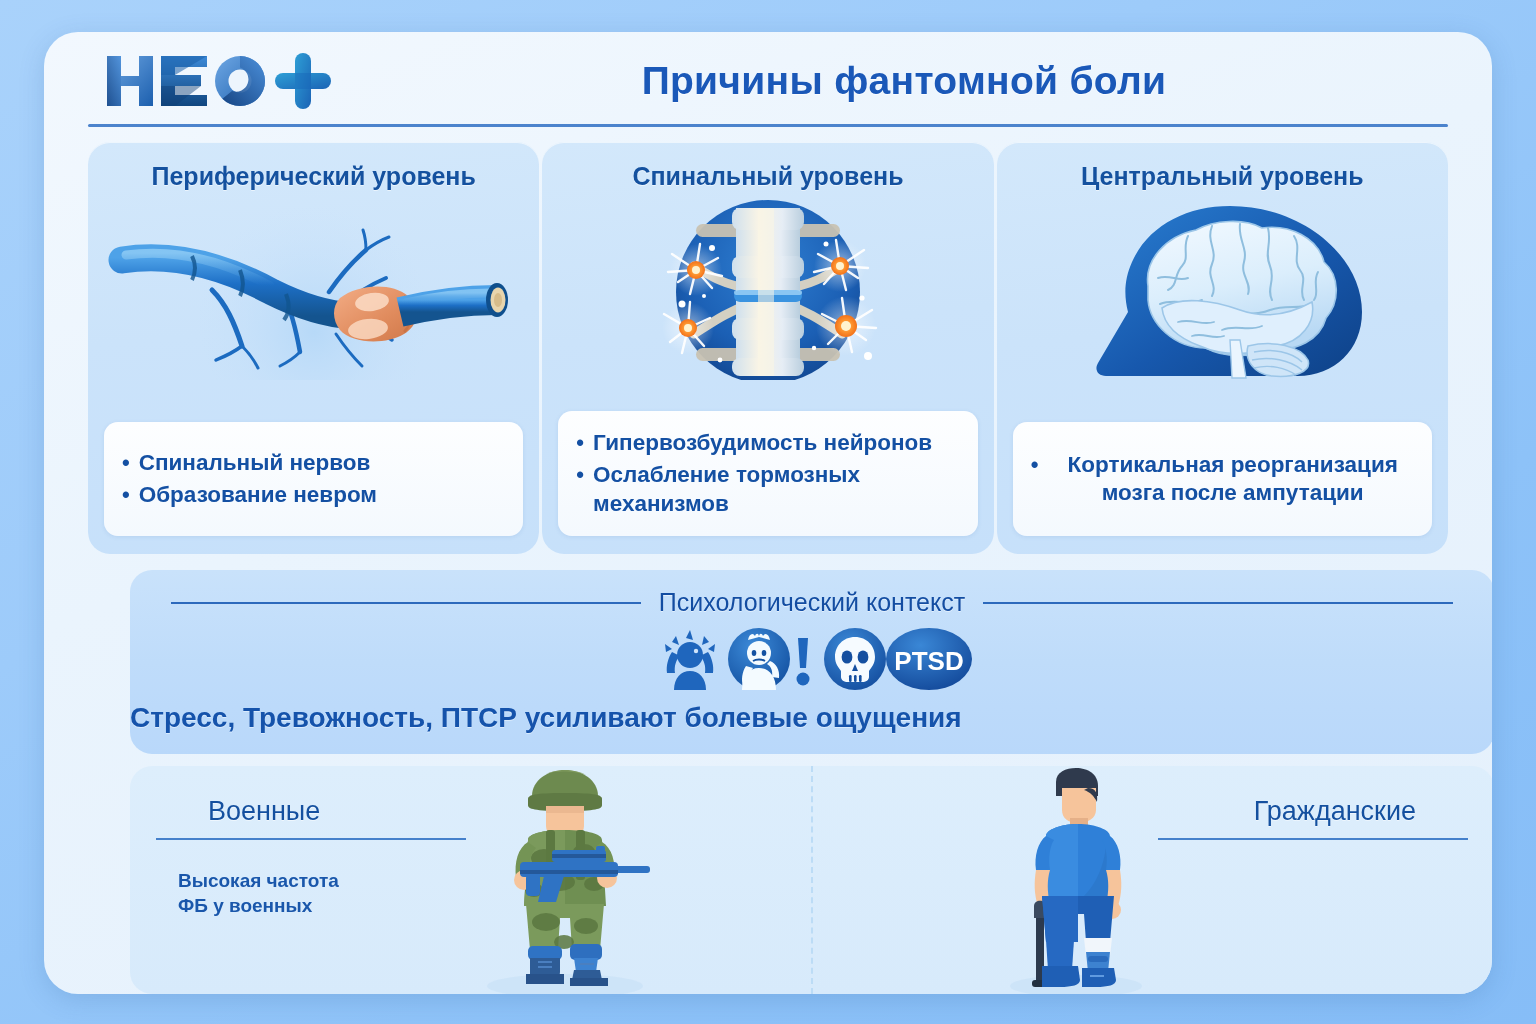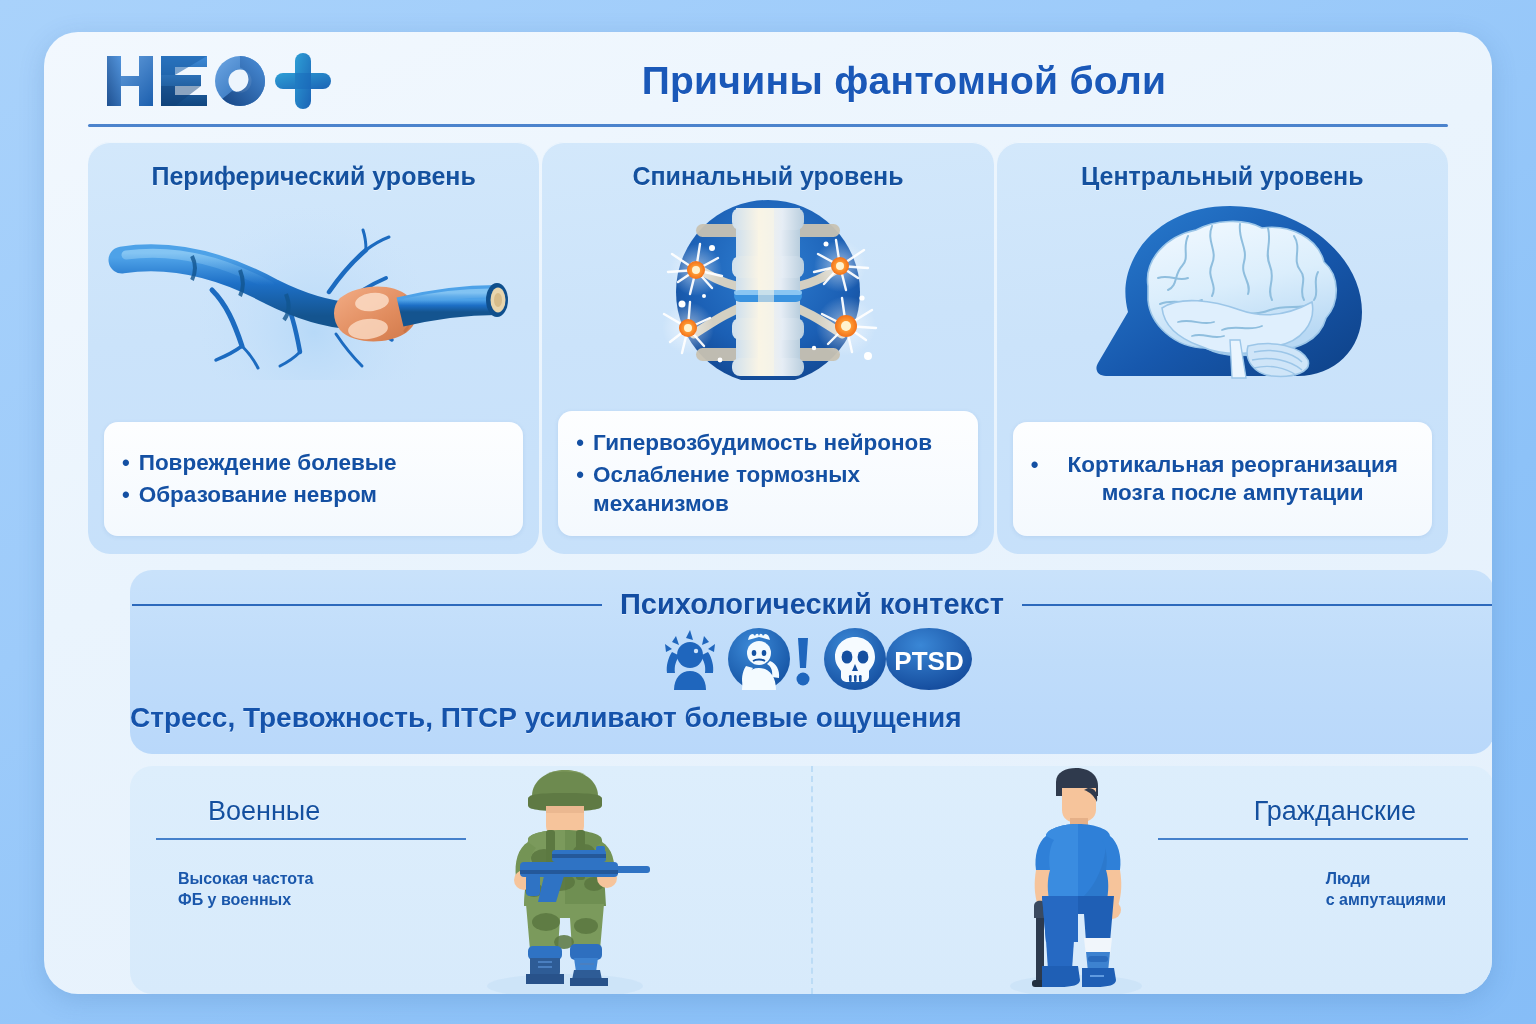--- a/index.html
+++ b/index.html
@@ -77,21 +77,21 @@
     border-radius:22px;
     background:linear-gradient(180deg,#c9e2fb 0%,#bfdcfa 50%,#b9d8fa 100%);
     overflow:hidden;
   }
   .psych-head{
     position:absolute;left:0;top:18px;width:100%;
     display:flex;align-items:center;justify-content:center;gap:18px;
   }
   .psych-line{height:2px;background:#1b5cb5;flex:0 0 470px;opacity:.9;}
   .psych-title{
-    font-size:29px;font-weight:bold;color:#134da2;white-space:nowrap;
+    font-size:25px;font-weight:normal;color:#134da2;white-space:nowrap;
     text-shadow:0 1px 0 rgba(255,255,255,.5);
   }
   .psych-icons{
     position:absolute;left:0;top:58px;width:100%;
     display:flex;align-items:center;justify-content:center;
   }
   .psych-caption{
     position:absolute;left:0;top:132px;width:100%;text-align:left;
     font-size:28px;font-weight:bold;color:#1553ab;
     text-shadow:0 1px 0 rgba(255,255,255,.45);
@@ -112,21 +112,21 @@
   .group-title{
     position:absolute;top:30px;font-size:27px;font-weight:normal;color:#14509f;
     text-shadow:0 1px 0 rgba(255,255,255,.5);
   }
   .group.left .group-title{left:78px;}
   .group.right .group-title{right:78px;}
   .group-rule{position:absolute;top:72px;height:2px;background:#2a6dc2;opacity:.85;}
   .group.left .group-rule{left:26px;width:310px;}
   .group.right .group-rule{right:26px;width:310px;}
   .group-text{
-    position:absolute;top:102px;font-size:16px;color:#1a57ab;font-weight:bold;
+    position:absolute;top:102px;font-size:19px;color:#1a57ab;font-weight:bold;
     line-height:1.32;
   }
   .group.left .group-text{left:48px;text-align:left;}
   .group.right .group-text{right:48px;text-align:left;}
   .group-figure{position:absolute;bottom:0;}
   .group.left .group-figure{left:330px;}
   .group.right .group-figure{right:330px;}
   .group-figure svg{display:block;}
 </style>
 </head>
@@ -238,21 +238,21 @@
             <path d="M296 112 C330 104,360 100,392 100" stroke="url(#nerveG)" stroke-width="30" fill="none" stroke-linecap="butt"></path>
             <path d="M302 103 C332 96,358 93,386 93" stroke="url(#nerveHi)" stroke-width="9" fill="none" stroke-linecap="round" opacity=".8"></path>
             <ellipse cx="393" cy="100" rx="11" ry="17" fill="#0f4f8d"></ellipse>
             <ellipse cx="394" cy="100" rx="7.5" ry="12.5" fill="#e8d5ad"></ellipse>
             <ellipse cx="394" cy="100" rx="4" ry="7" fill="#d2b581" opacity=".8"></ellipse>
           </svg>
         </div>
         <div class="card-list">
           <div class="bullet-row">
             <span class="bullet-dot">•</span>
-            <span>Повреждение болевые</span>
+            <span>Спинальный нервов</span>
           </div>
           <div class="bullet-row">
             <span class="bullet-dot">•</span>
             <span>Образование невром</span>
           </div>
         </div>
       </div>
 
       <div class="card">
         <div class="card-title">Спинальный уровень</div>
@@ -628,24 +628,20 @@
                 <path d="M78 201 L92 201"></path>
                 <path d="M120 198 L134 198"></path>
             </g>
           </svg>
         </div>
       </div>
 
       <div class="group right">
         <div class="group-title">Гражданские</div>
         <div class="group-rule"></div>
-        <div class="group-text">
-          <div>Люди</div>
-          <div>с ампутациями</div>
-        </div>
         <div class="group-figure">
           <svg width="180" height="228" viewBox="0 0 180 228">
             <ellipse cx="92" cy="220" rx="66" ry="11" fill="#c9e1f7" opacity=".75"></ellipse>
 
             <path d="M72 16 C72 6,82 2,92 2 C104 2,114 8,114 20 L114 30 L72 30 Z" fill="#2f3a4d"></path>
             <path d="M78 22 L112 22 L112 44 C112 52,104 57,94 57 C84 57,78 52,78 44 Z" fill="#f6c49b"></path>
             <path d="M104 22 C112 22,114 28,113 36 C110 30,106 26,100 24 Z" fill="#2f3a4d"></path>
 
             <rect x="86" y="52" width="18" height="12" fill="#e8b храм"></rect>
             <rect x="86" y="52" width="18" height="12" fill="#e5b088"></rect>

